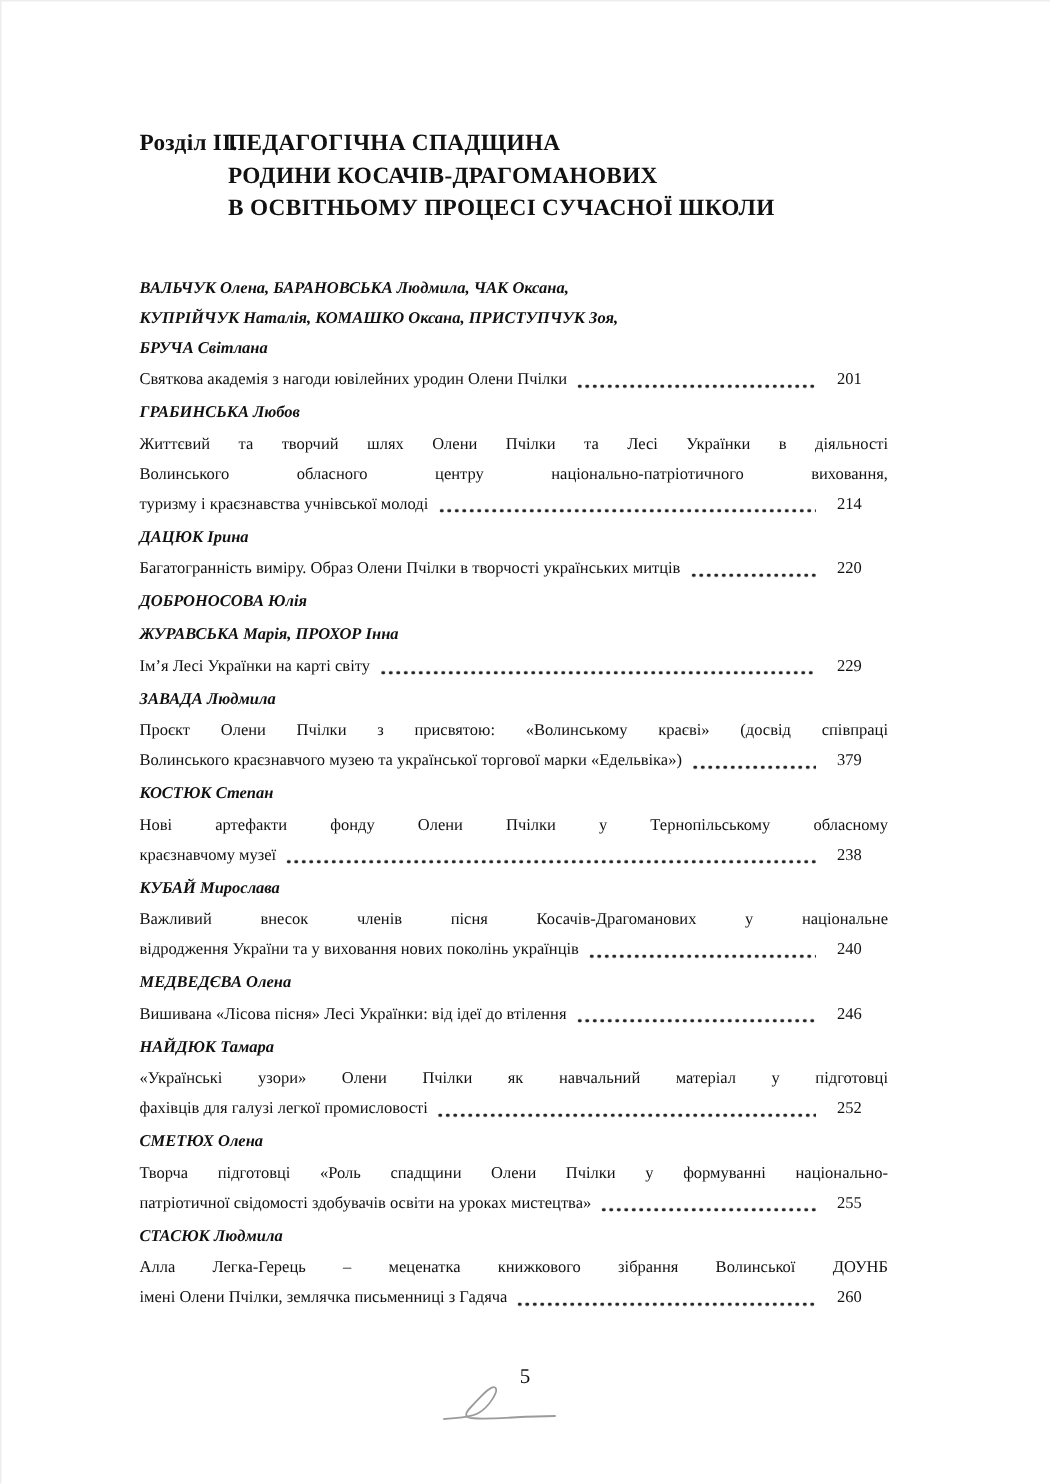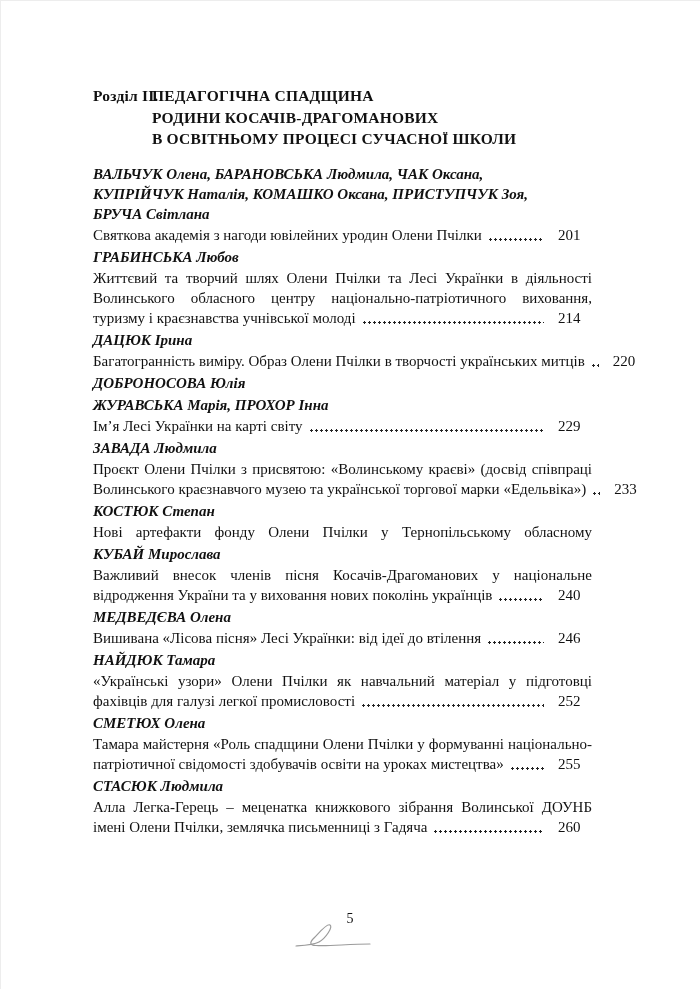--- a/index.html
+++ b/index.html
@@ -27,22 +27,22 @@
     font-weight: bold;
     line-height: 21.5px;
     letter-spacing: 0.2px;
   }
   .heading .hline1 { white-space: nowrap; }
   .heading .chapter-label { display: inline-block; width: 59px; }
   .heading .hline { margin-left: 59px; white-space: nowrap; }
 
   
   .toc {
-    margin-top: 14px;
-    font-size: 15px;
+    margin-top: 32px;
+    font-size: 11px;
   }
   .toc-entry { margin: 0; }
   .toc-authors {
     margin: 2px 0 0 0;
     font-weight: bold;
     font-style: italic;
     line-height: 20px;
   }
   .toc-authors .aline {
     display: block;
@@ -174,30 +174,35 @@
       </div>
       <div class="toc-entry">
         <p class="toc-authors">
           <span class="aline">ЗАВАДА Людмила</span>
         </p>
         <div class="toc-title">
           <div class="jline">Проєкт Олени Пчілки з присвятою: «Волинському краєві» (досвід співпраці</div>
           <div class="lastline">
             <span class="lltext">Волинського краєзнавчого музею та української торгової марки «Едельвіка»)</span>
             <span class="leader"></span>
-            <span class="pgnum">233</span>
+            <span class="pgnum">379</span>
           </div>
         </div>
       </div>
       <div class="toc-entry">
         <p class="toc-authors">
           <span class="aline">КОСТЮК Степан</span>
         </p>
         <div class="toc-title">
           <div class="jline">Нові артефакти фонду Олени Пчілки у Тернопільському обласному</div>
+          <div class="lastline">
+            <span class="lltext">краєзнавчому музеї</span>
+            <span class="leader"></span>
+            <span class="pgnum">238</span>
+          </div>
         </div>
       </div>
       <div class="toc-entry">
         <p class="toc-authors">
           <span class="aline">КУБАЙ Мирослава</span>
         </p>
         <div class="toc-title">
           <div class="jline">Важливий внесок членів пісня Косачів-Драгоманових у національне</div>
           <div class="lastline">
             <span class="lltext">відродження України та у виховання нових поколінь українців</span>
@@ -229,21 +234,21 @@
             <span class="leader"></span>
             <span class="pgnum">252</span>
           </div>
         </div>
       </div>
       <div class="toc-entry">
         <p class="toc-authors">
           <span class="aline">СМЕТЮХ Олена</span>
         </p>
         <div class="toc-title">
-          <div class="jline">Тамара майстерня «Роль спадщини Олени Пчілки у формуванні національно-</div>
+          <div class="jline">Творча підготовці «Роль спадщини Олени Пчілки у формуванні національно-</div>
           <div class="lastline">
             <span class="lltext">патріотичної свідомості здобувачів освіти на уроках мистецтва»</span>
             <span class="leader"></span>
             <span class="pgnum">255</span>
           </div>
         </div>
       </div>
       <div class="toc-entry">
         <p class="toc-authors">
           <span class="aline">СТАСЮК Людмила</span>

